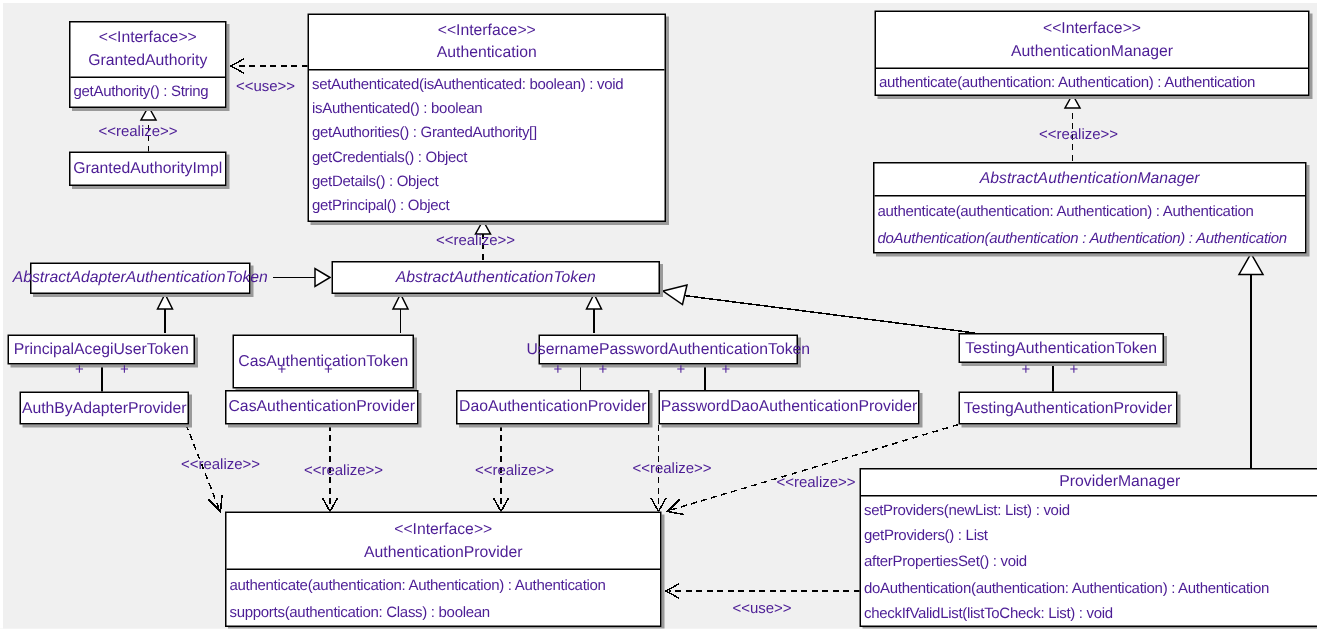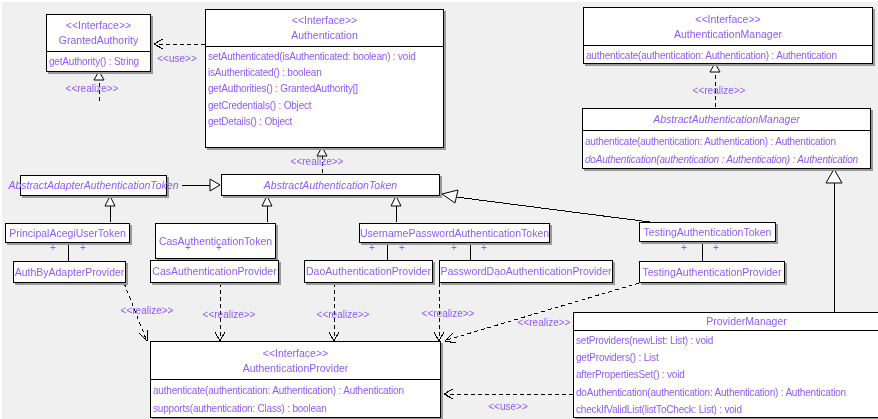--- a/index.html
+++ b/index.html
@@ -2,21 +2,21 @@
 <html><head>
 <meta charset="utf-8">
 <style>
   html,body{margin:0;padding:0;}
   #stage{
     position:relative;
     width:878px;height:419px;
     background:#f0f0f0;
     overflow:hidden;
     font-family:"Liberation Sans", sans-serif;
-    color:#8b5cf6;
+    color:#4c1d95;
     border-top:2px solid #fff;
     border-left:2px solid #fff;
     box-sizing:border-box;
     text-align:center;
   }
   #wires{position:absolute;left:0;top:0;z-index:0;}
   .uml-box{
     position:absolute;
     box-sizing:border-box;
     background:#fff;
@@ -108,32 +108,38 @@
   <div class="uml-box" style="left:44px;top:12px;width:105px;height:58px;">
     <div class="title" style="height:37px;">
       <div class="stereo">&lt;&lt;Interface&gt;&gt;</div>
       <div class="cname">GrantedAuthority</div>
     </div>
     <div class="methods" style="--rh:17px;">
       <div class="m">getAuthority() : String</div>
     </div>
   </div>
 
+  <div class="uml-box" style="left:44px;top:99px;width:105px;height:23px;">
+    <div class="single">
+      <div class="cname">GrantedAuthorityImpl</div>
+    </div>
+  </div>
 
   <div class="uml-box" style="left:203px;top:7px;width:239px;height:139px;">
     <div class="title" style="height:37px;">
       <div class="stereo">&lt;&lt;Interface&gt;&gt;</div>
       <div class="cname">Authentication</div>
     </div>
     <div class="methods" style="--rh:16.3px;">
       <div class="m">setAuthenticated(isAuthenticated: boolean) : void</div>
       <div class="m">isAuthenticated() : boolean</div>
       <div class="m">getAuthorities() : GrantedAuthority[]</div>
       <div class="m">getCredentials() : Object</div>
       <div class="m">getDetails() : Object</div>
+      <div class="m">getPrincipal() : Object</div>
     </div>
   </div>
 
   <div class="uml-box" style="left:581px;top:5px;width:290px;height:57px;">
     <div class="title" style="height:38px;">
       <div class="stereo">&lt;&lt;Interface&gt;&gt;</div>
       <div class="cname">AuthenticationManager</div>
     </div>
     <div class="methods" style="--rh:16px;">
       <div class="m">authenticate(authentication: Authentication) : Authentication</div>
@@ -167,21 +173,21 @@
       <div class="cname">PrincipalAcegiUserToken</div>
     </div>
   </div>
 
   <div class="uml-box" style="left:153px;top:221px;width:121px;height:36px;">
     <div class="single">
       <div class="cname">CasAuthenticationToken</div>
     </div>
   </div>
 
-  <div class="uml-box" style="left:357px;top:221px;width:191px;height:20px;">
+  <div class="uml-box" style="left:357px;top:221px;width:173px;height:20px;">
     <div class="single">
       <div class="cname">UsernamePasswordAuthenticationToken</div>
     </div>
   </div>
 
   <div class="uml-box" style="left:637px;top:220px;width:137px;height:20px;">
     <div class="single">
       <div class="cname">TestingAuthenticationToken</div>
     </div>
   </div>

